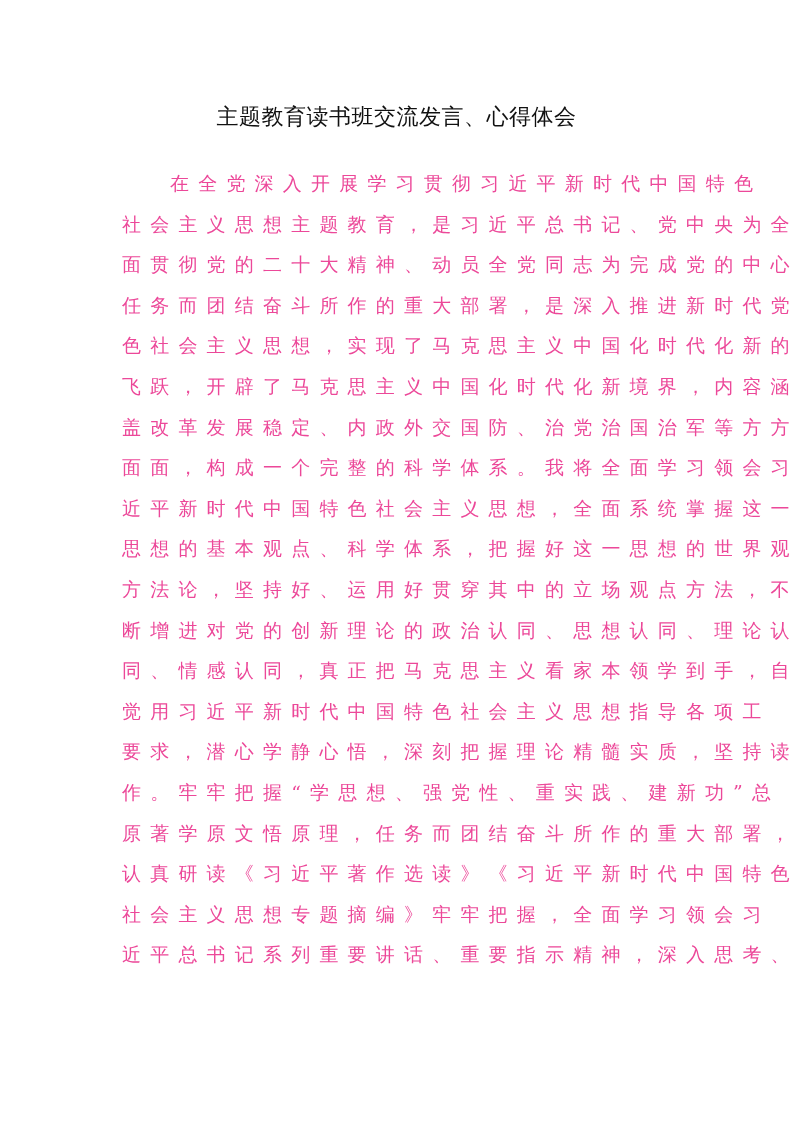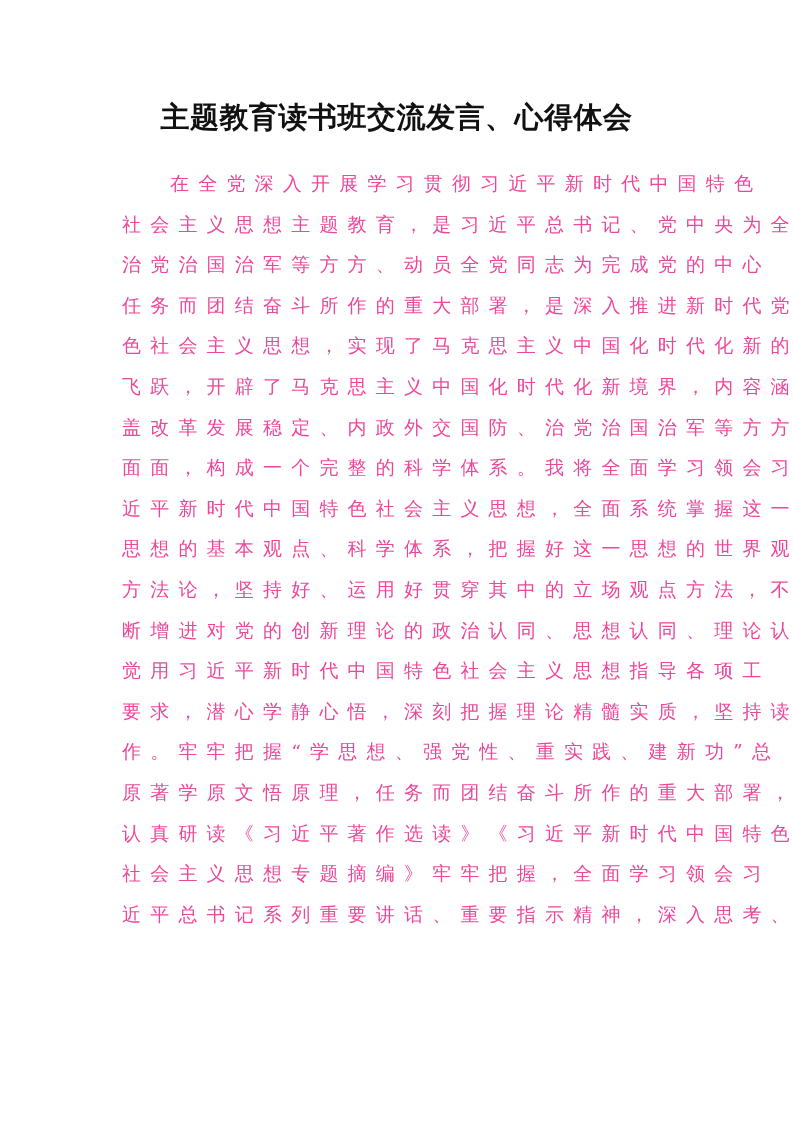--- a/index.html
+++ b/index.html
@@ -21,25 +21,24 @@
     width: 793px;
     height: 1122px;
     background: #fff;
   }
   .title {
     position: absolute;
     top: 102px;
     left: 0;
     width: 793px;
     text-align: center;
-    font-size: 29px;
+    font-size: 22px;
     line-height: 30px;
     letter-spacing: 0.5px;
     color: #111;
-    font-weight: bold;
   }
   .body {
     position: absolute;
     left: 122px;
     top: 163px;
     width: 540px;
   }
   .line {
     height: 40.6px;
     line-height: 40.6px;
@@ -54,30 +53,31 @@
 </style>
 </head>
 <body>
 
 <div class="page">
   <div class="title">主题教育读书班交流发言、心得体会</div>
 
   <div class="body">
     <div class="line indent">在全党深入开展学习贯彻习近平新时代中国特色</div>
     <div class="line">社会主义思想主题教育，是习近平总书记、党中央为全</div>
-    <div class="line">治党治国治军等方方、动员全党同志为完成党的中心</div>
+    <div class="line">面贯彻党的二十大精神、动员全党同志为完成党的中心</div>
     <div class="line">任务而团结奋斗所作的重大部署，是深入推进新时代党</div>
     <div class="line">色社会主义思想，实现了马克思主义中国化时代化新的</div>
     <div class="line">飞跃，开辟了马克思主义中国化时代化新境界，内容涵</div>
     <div class="line">盖改革发展稳定、内政外交国防、治党治国治军等方方</div>
     <div class="line">面面，构成一个完整的科学体系。我将全面学习领会习</div>
     <div class="line">近平新时代中国特色社会主义思想，全面系统掌握这一</div>
     <div class="line">思想的基本观点、科学体系，把握好这一思想的世界观、</div>
     <div class="line">方法论，坚持好、运用好贯穿其中的立场观点方法，不</div>
     <div class="line">断增进对党的创新理论的政治认同、思想认同、理论认</div>
+    <div class="line">同、情感认同，真正把马克思主义看家本领学到手，自</div>
     <div class="line">觉用习近平新时代中国特色社会主义思想指导各项工</div>
     <div class="line">要求，潜心学静心悟，深刻把握理论精髓实质，坚持读</div>
     <div class="line">作。牢牢把握“学思想、强党性、重实践、建新功”总</div>
     <div class="line">原著学原文悟原理，任务而团结奋斗所作的重大部署，</div>
     <div class="line">认真研读《习近平著作选读》《习近平新时代中国特色</div>
     <div class="line">社会主义思想专题摘编》牢牢把握，全面学习领会习</div>
     <div class="line">近平总书记系列重要讲话、重要指示精神，深入思考、</div>
   </div>
 </div>
 

